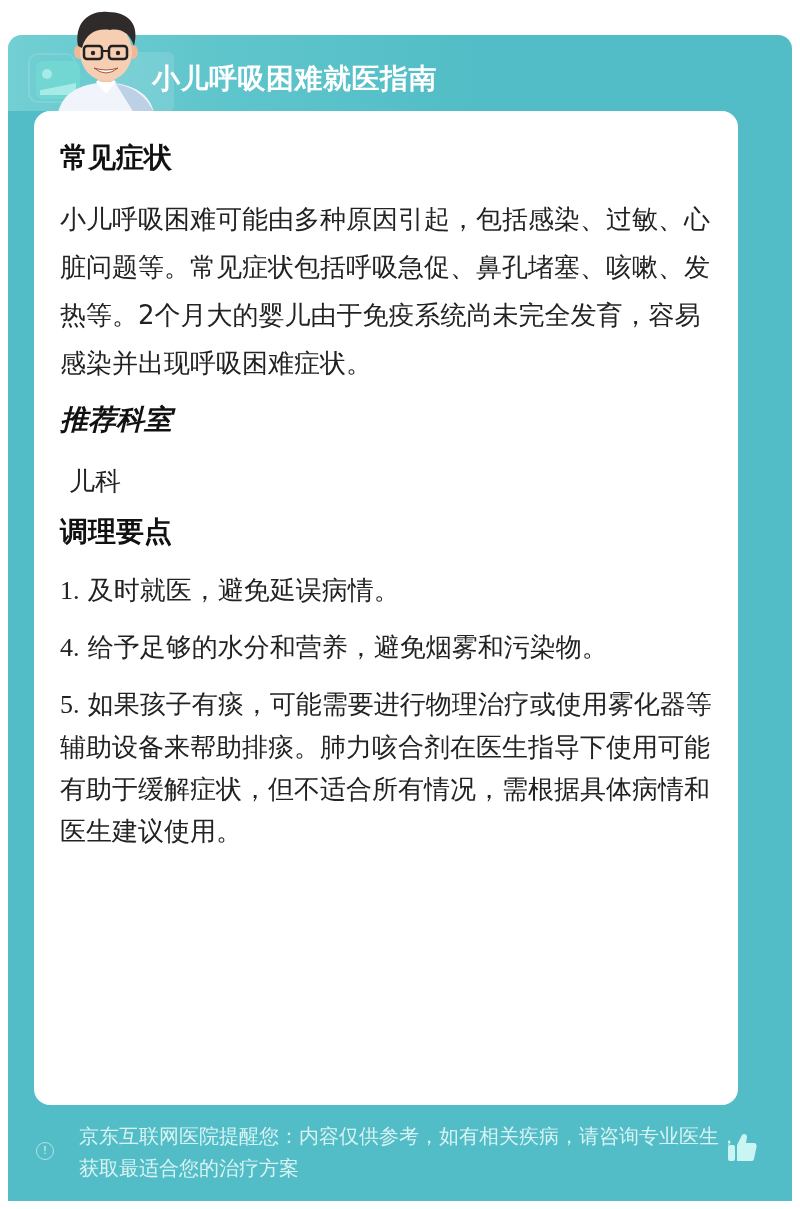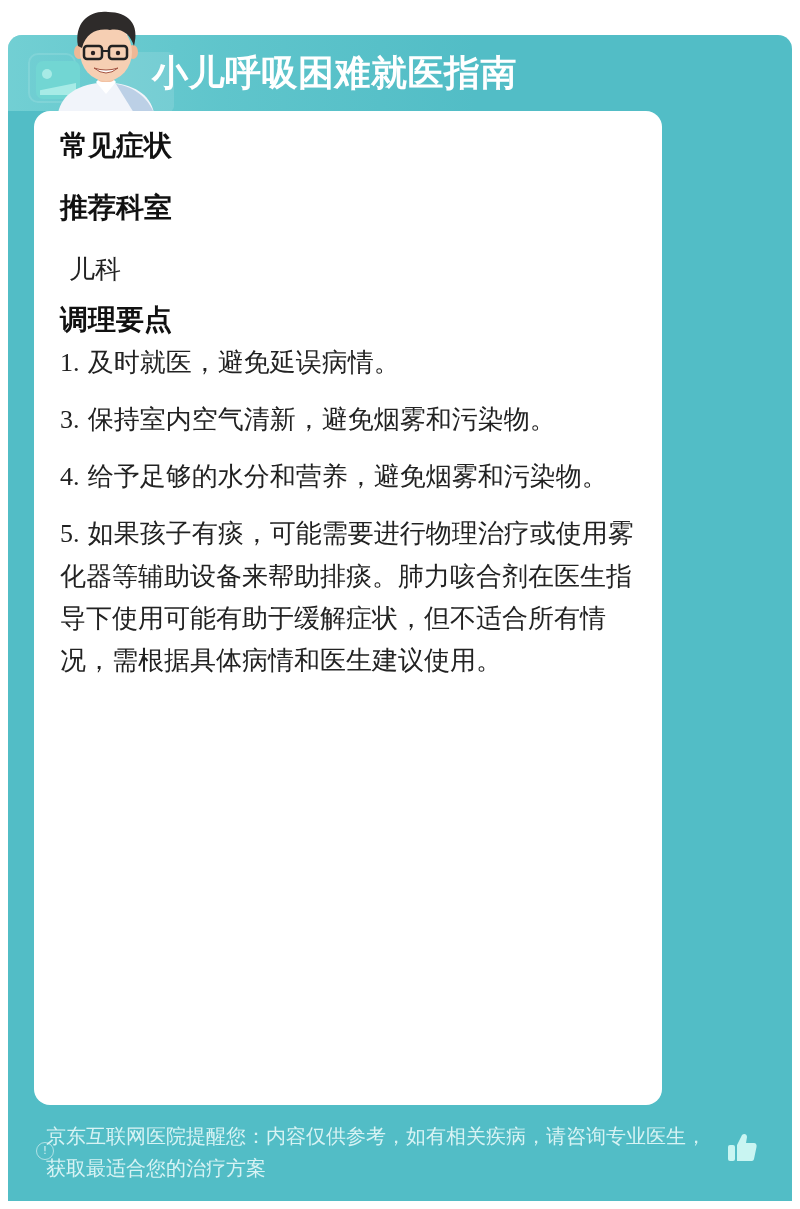--- a/index.html
+++ b/index.html
@@ -27,51 +27,51 @@
     .deco-photo .dot { position: absolute; left: 6px; top: 8px; width: 10px; height: 10px; border-radius: 50%; background: #a7ebe6; }
     .deco-photo .hill { position: absolute; left: 4px; bottom: 4px; width: 36px; height: 12px; background: #a7ebe6; clip-path: polygon(0 60%, 100% 0, 100% 100%, 0 100%); }
     .deco-panel {
       position: absolute; left: 106px; top: 17px; width: 60px; height: 60px;
       background: rgba(255,255,255,0.12); border-radius: 6px;
     }
 
     .avatar { position: absolute; left: 42px; top: -27px; width: 112px; height: 105px; overflow: hidden; }
 
     .title {
-      position: absolute; left: 144px; top: 20px;
-      font-size: 36px; font-weight: bold; color: #ffffff; letter-spacing: 0.5px;
+      position: absolute; left: 144px; top: 26px;
+      font-size: 28px; font-weight: bold; color: #ffffff; letter-spacing: 0.5px;
       line-height: 36px;
     }
 
     .content {
-      position: absolute; left: 26px; top: 76px; width: 628px; height: 994px;
+      position: absolute; left: 26px; top: 76px; width: 704px; height: 994px;
       background: #ffffff; border-radius: 16px;
-      padding: 14px 26px 0 26px;
+      padding: 26px 26px 0 26px;
       color: #1a1a1a;
     }
     .sec-title { font-size: 28px; font-weight: bold; line-height: 42px; color: #111; }
     .para { font-size: 26px; line-height: 48px; color: #222; }
     .p-intro { margin-top: 16px; }
     .p-dept { margin-top: 16px; margin-left: 9px; }
-    .sec2 { margin-top: 20px; }
+    .sec2 { margin-top: 12px; font-style: italic; }
     .sec3 { margin-top: 6px; }
-    .list { }
+    .list { margin-top: 16px; }
     .list-item { font-size: 26px; line-height: 42px; color: #222; margin-bottom: 14px; }
     .num { font-family: "Liberation Serif", "DejaVu Serif", serif; }
 
     .footer {
       position: absolute; left: 28px; top: 1084px; width: 730px; height: 70px;
     }
     .info-icon {
       position: absolute; left: 0; top: 23px; width: 18px; height: 18px;
       border: 1.5px solid rgba(255,255,255,0.55); border-radius: 50%;
       color: rgba(255,255,255,0.75); font-size: 11px; line-height: 15px; text-align: center;
     }
     .footer-text {
-      position: absolute; left: 10px; top: 1px; width: 670px;
+      position: absolute; left: 43px; top: 1px; width: 670px;
       font-size: 20px; line-height: 32px; color: rgba(235,250,250,0.88);
     }
     .thumb { position: absolute; left: 690px; top: 12px; width: 32px; height: 32px; }
   </style>
 </head>
 <body>
 
 <div class="card">
   <div class="header-glow"></div>
   <div class="deco-frame"></div>
@@ -104,28 +104,28 @@
       <circle cx="68" cy="45" r="2.2" fill="#2b2222"></circle>
 
       <path d="M44 60 Q56 70 68 60 Q56 64 44 60 Z" fill="#ffffff" stroke="#a4523e" stroke-width="1"></path>
     </svg>
   </div>
 
   <div class="title">小儿呼吸困难就医指南</div>
 
   <div class="content">
     <div class="sec-title">常见症状</div>
+    <div class="para p-intro">小儿呼吸困难可能由多种原因引起，包括感染、过敏、心脏问题等。常见症状包括呼吸急促、鼻孔堵塞、咳嗽、发热等。2个月大的婴儿由于免疫系统尚未完全发育，容易感染并出现呼吸困难症状。</div>
 
     <div class="sec-title sec2">推荐科室</div>
     <div class="para p-dept">儿科</div>
 
     <div class="sec-title sec3">调理要点</div>
     <div class="list">
       <div class="list-item"><span class="num">1.</span><span> 及时就医，避免延误病情。</span></div>
-      <div class="list-item"><span class="num">3.</span><span> 保持室内空气清新，避免烟雾和污染物。</span></div>
       <div class="list-item"><span class="num">4.</span><span> 给予足够的水分和营养，避免烟雾和污染物。</span></div>
       <div class="list-item"><span class="num">5.</span><span> 如果孩子有痰，可能需要进行物理治疗或使用雾化器等辅助设备来帮助排痰。肺力咳合剂在医生指导下使用可能有助于缓解症状，但不适合所有情况，需根据具体病情和医生建议使用。</span></div>
     </div>
   </div>
 
   <div class="footer">
     <div class="info-icon">!</div>
     <div class="footer-text">京东互联网医院提醒您：内容仅供参考，如有相关疾病，请咨询专业医生，获取最适合您的治疗方案</div>
     <div class="thumb">
       <svg width="32" height="32" viewBox="0 0 32 32">

